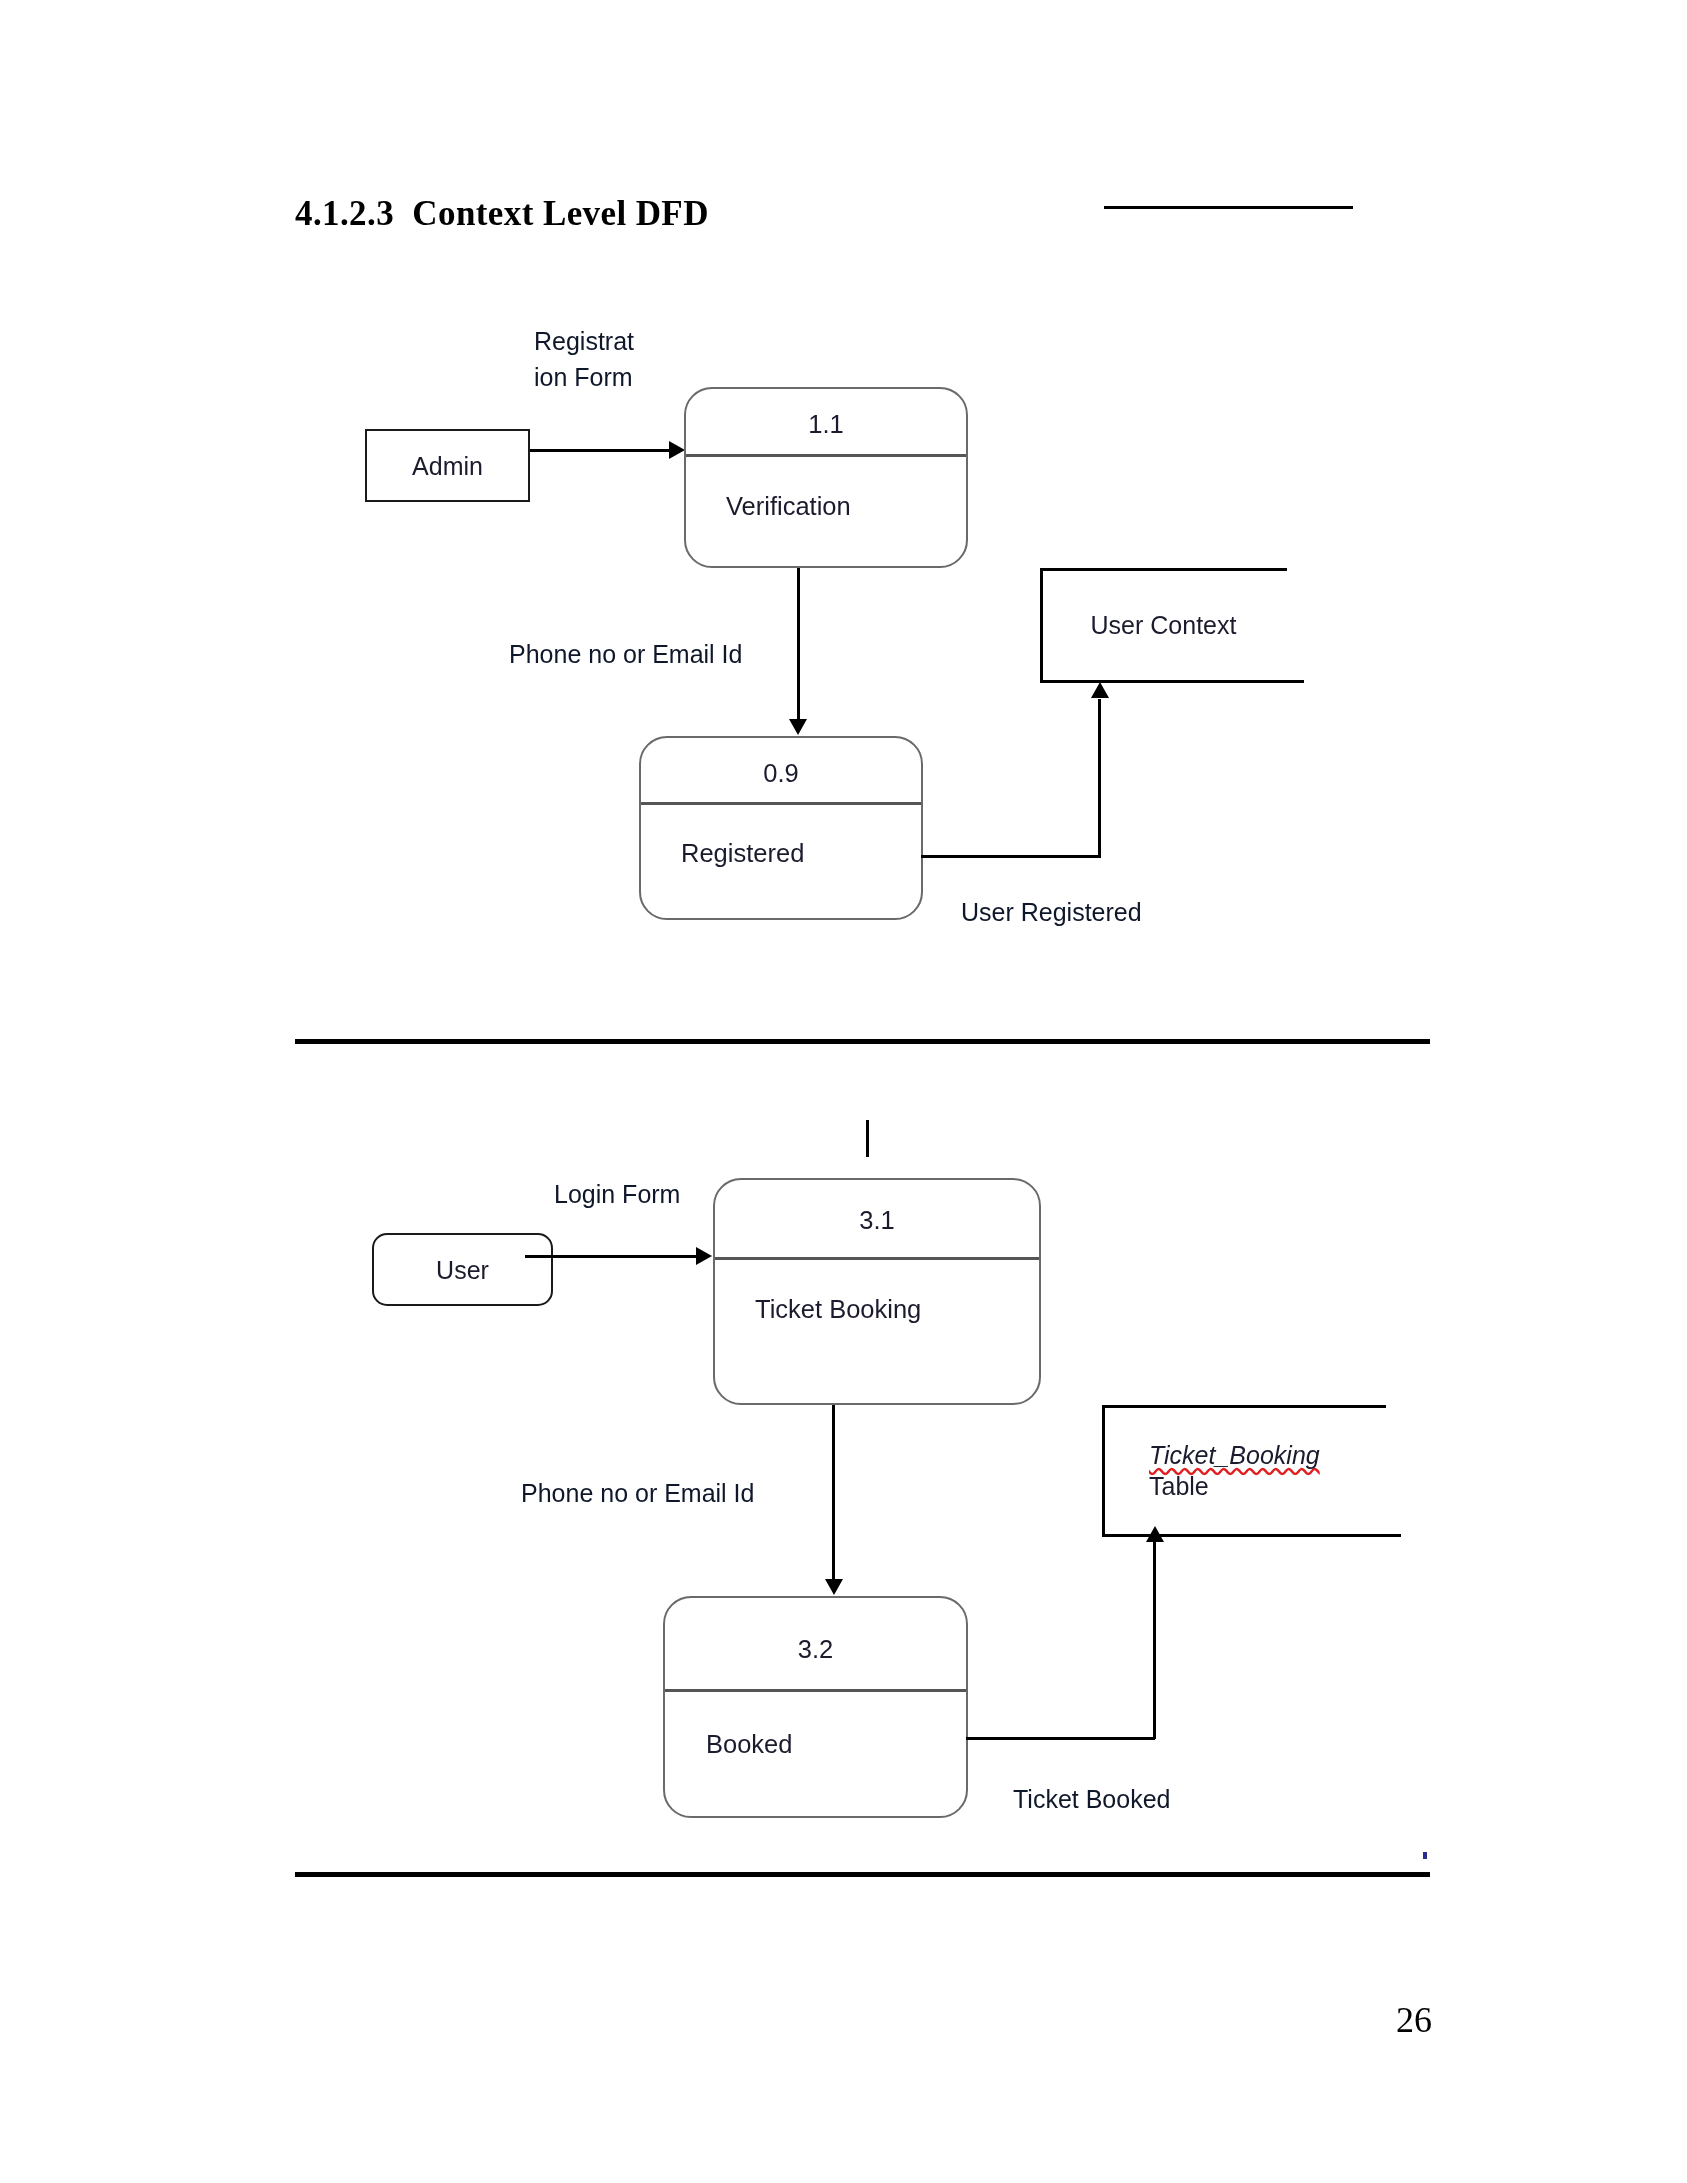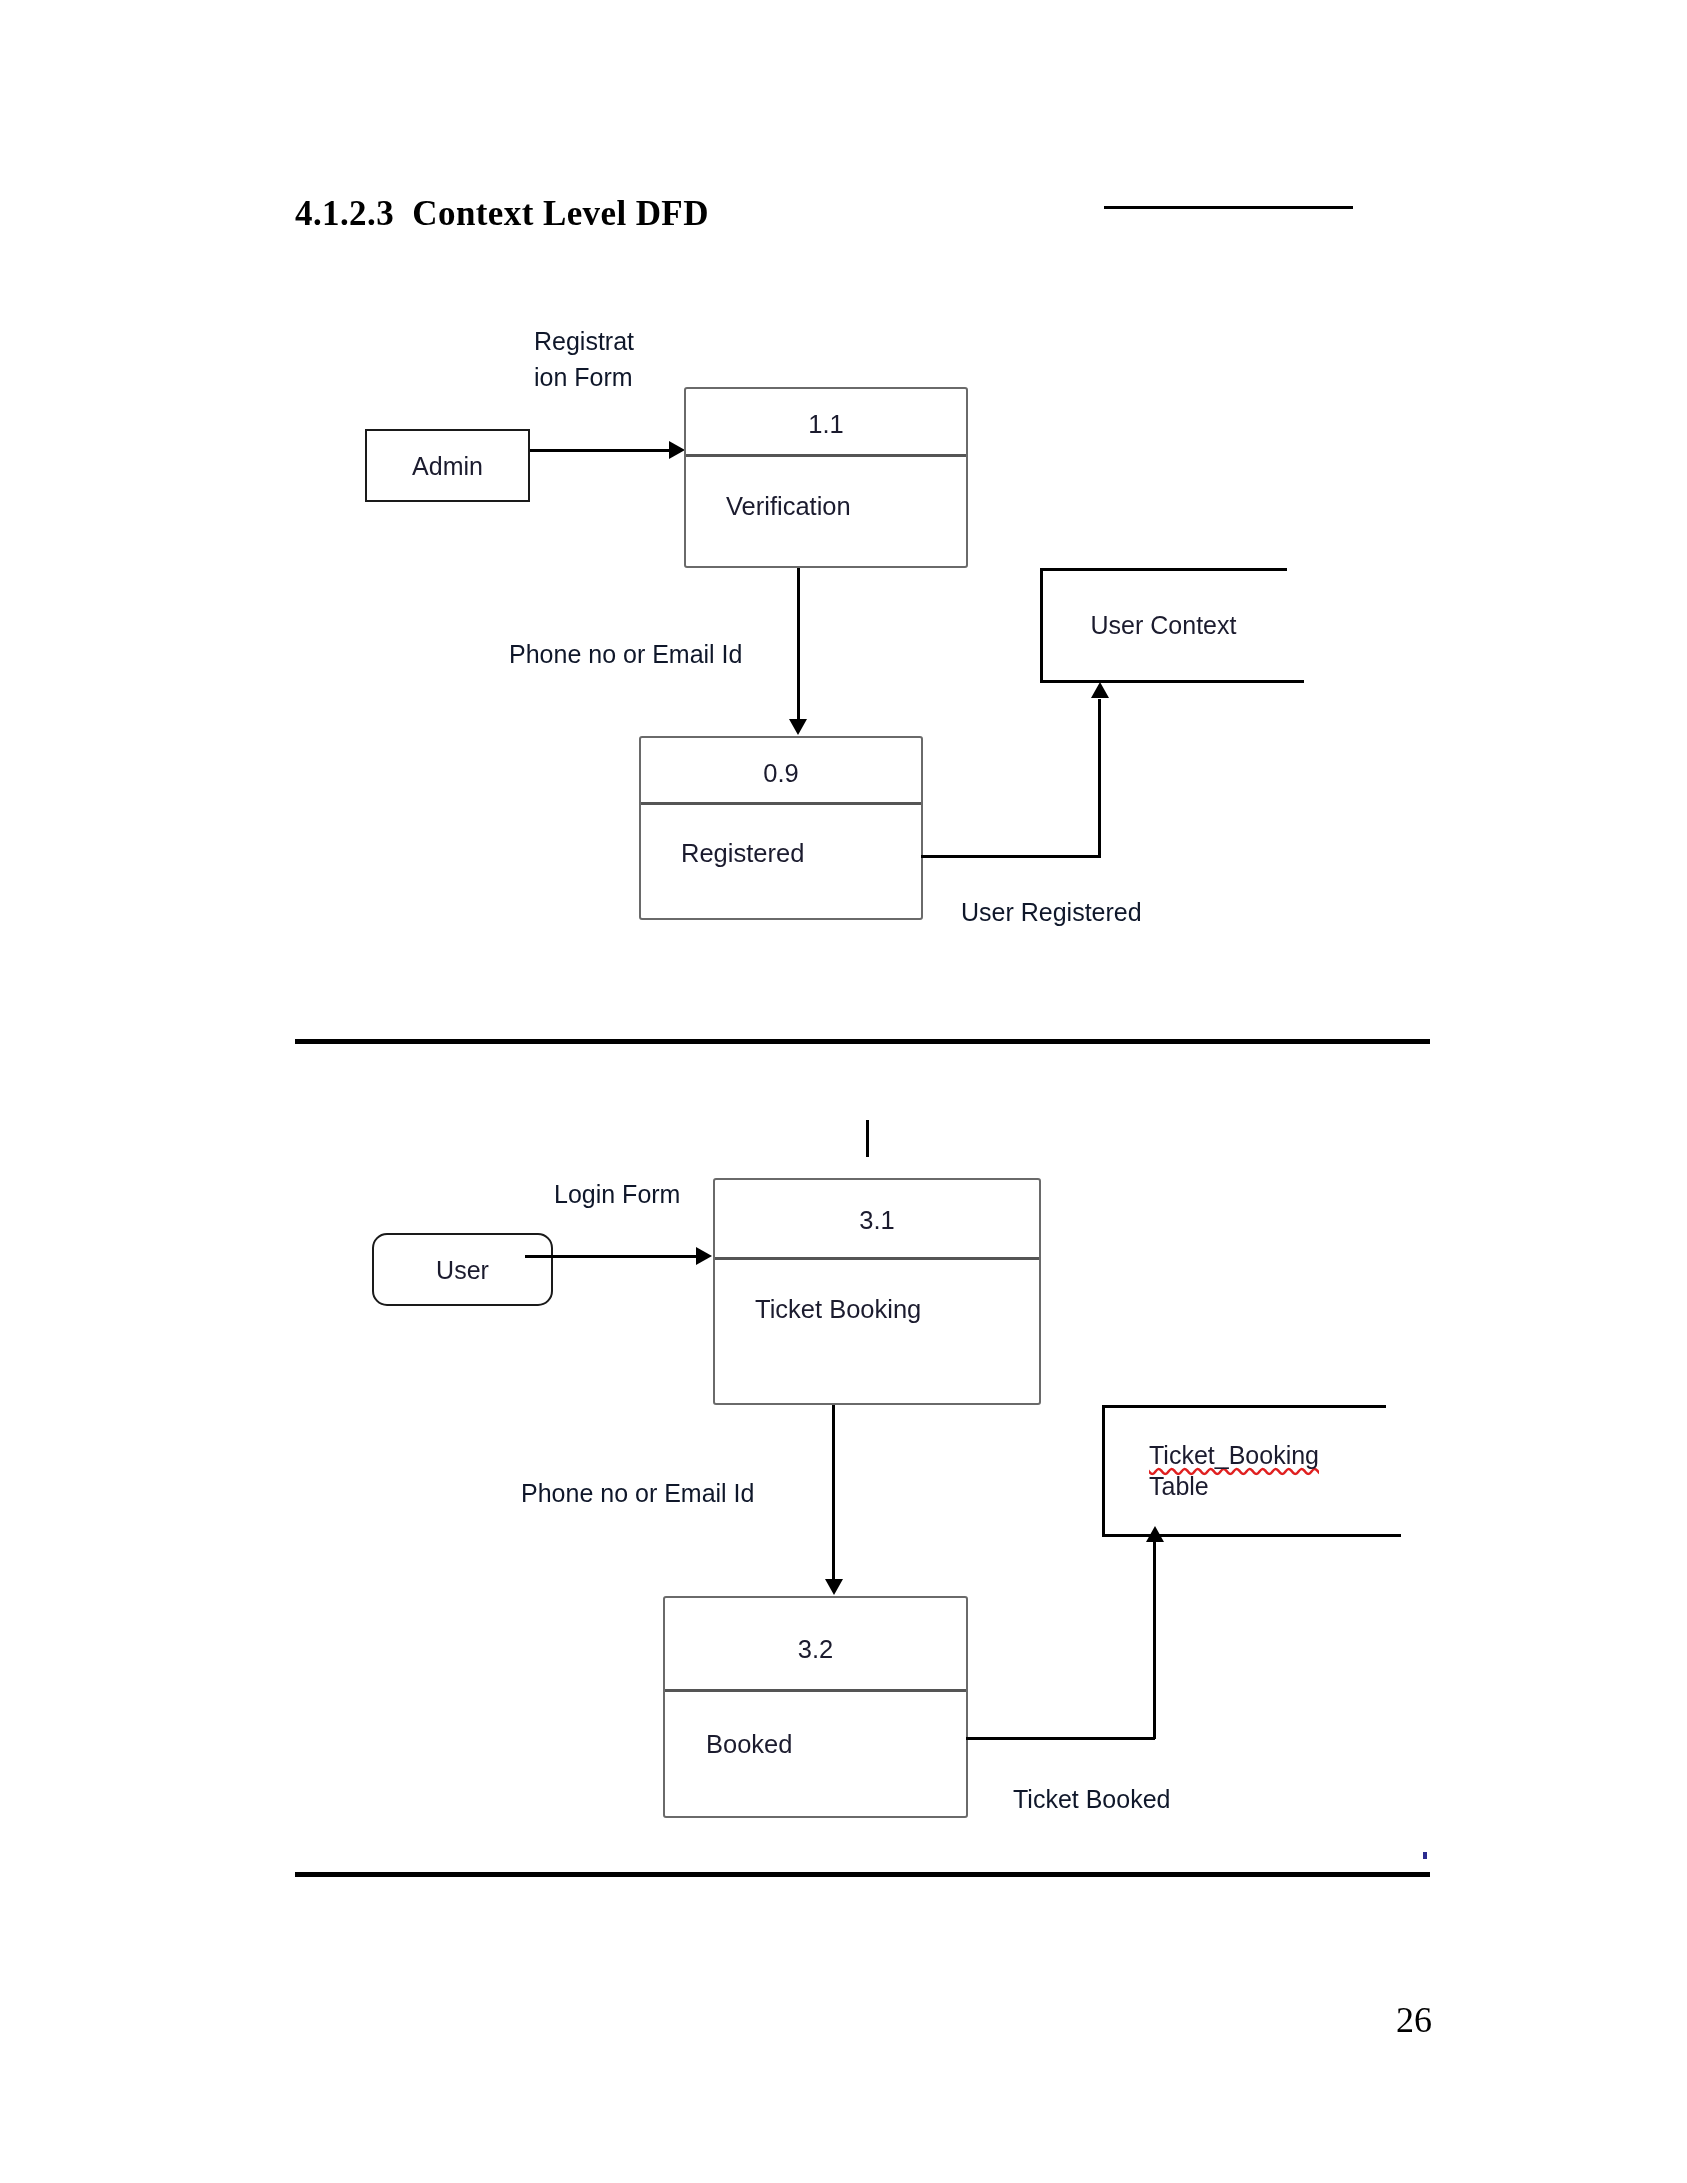--- a/index.html
+++ b/index.html
@@ -86,21 +86,21 @@
     top: 50%;
     transform: translateY(-50%);
     text-align: center;
     font-size: 25px;
     color: #1b1b2e;
   }
 
   .process-box {
     position: absolute;
     border: 2.5px solid #6a6a6a;
-    border-radius: 3px;
+    border-radius: 28px;
     background: #fff;
     box-sizing: border-box;
   }
   .process-divider {
     position: absolute;
     left: 0;
     right: 0;
     height: 2.5px;
     background: #555;
   }
@@ -150,20 +150,21 @@
   .ds-label.centered {
     left: 0; right: 0;
     top: 50%;
     transform: translateY(-50%);
     text-align: center;
   }
   .misspelled {
     text-decoration: underline wavy #e02020;
     text-decoration-skip-ink: none;
     text-underline-offset: 3.3px;
+    font-style: italic;
   }
 
   
   .flow-label {
     position: absolute;
     font-size: 25px;
     color: #0f172a;
     line-height: 1.45;
     white-space: pre-line;
   }

